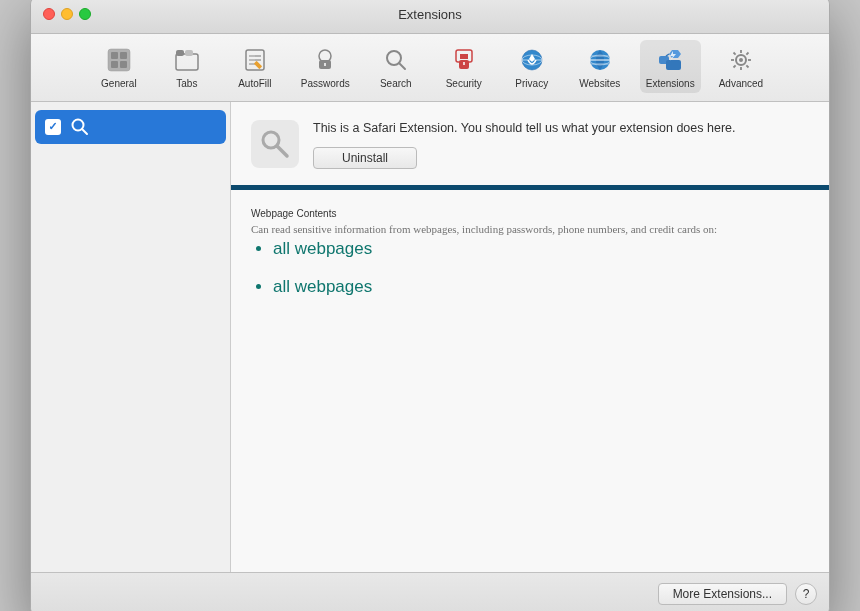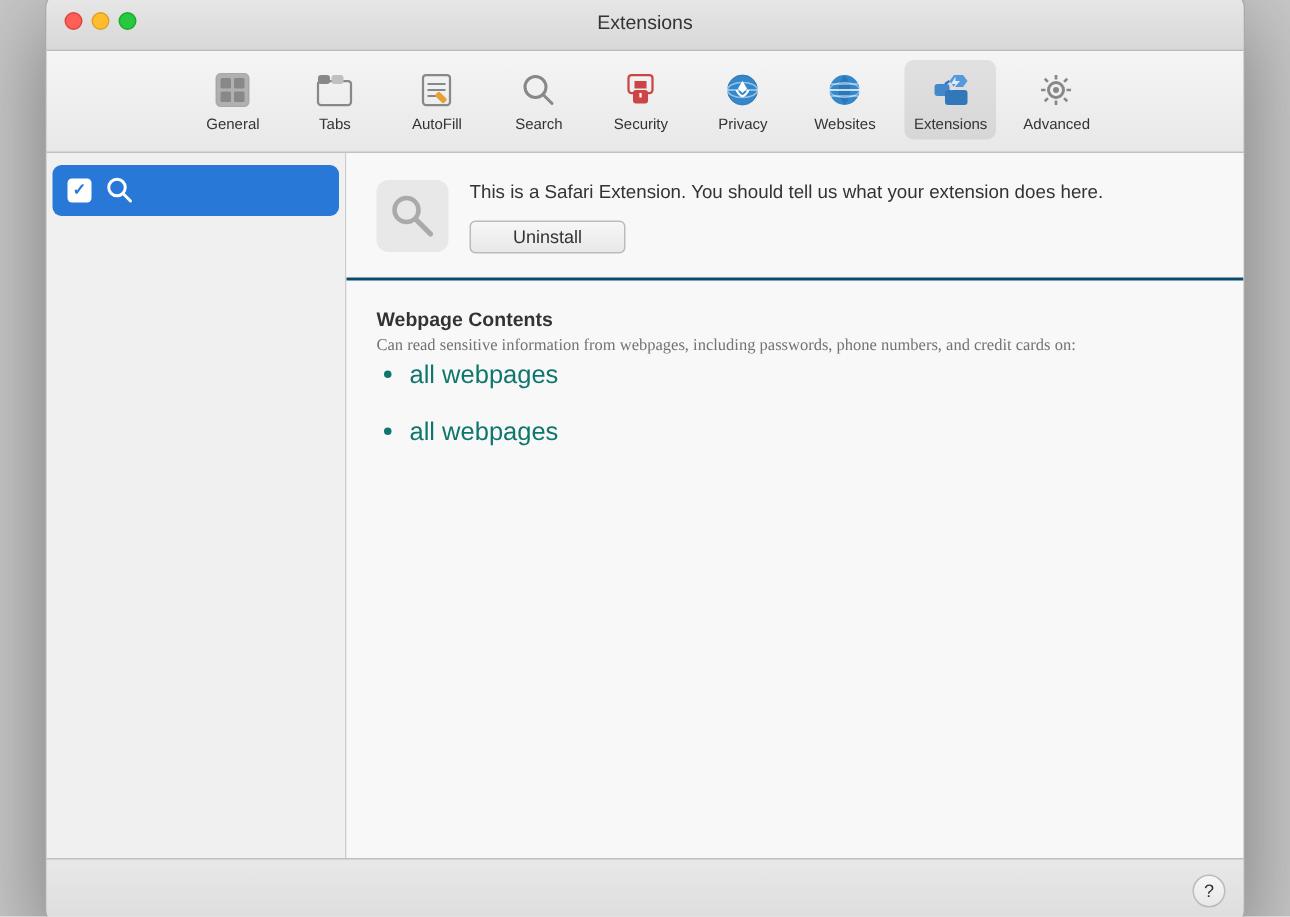--- a/index.html
+++ b/index.html
@@ -153,21 +153,21 @@
       display: flex;
       flex-direction: column;
     }
 
     
     .ext-info {
       padding: 18px 20px 16px;
       display: flex;
       align-items: flex-start;
       gap: 14px;
-      border-bottom: 2px solid #0c4a6e;
+      border-bottom: 5px solid #0c4a6e;
       background: #f8f8f8;
       position: relative;
     }
     .ext-icon {
       width: 48px;
       height: 48px;
       border-radius: 8px;
       background: #e8e8e8;
       display: flex;
       align-items: center;
@@ -196,22 +196,22 @@
     
     .permissions {
       padding: 18px 20px;
       flex: 1;
       overflow-y: auto;
     }
     .permission-section {
       margin-bottom: 18px;
     }
     .permission-title {
-      font-size: 13px;
-      font-weight: 700;
+      font-size: 10px;
+      font-weight: 400;
       color: #333;
       margin-bottom: 4px;
     }
     .permission-desc {
       font-size: 11px;
       color: #737373;
       margin-bottom: 4px;
       font-family: Liberation Serif, serif;
     }
     .permission-list {
@@ -322,20 +322,30 @@
           <line x1="8" y1="10" x2="20" y2="10" stroke="#888" stroke-width="1.2"></line>
           <line x1="8" y1="14" x2="20" y2="14" stroke="#888" stroke-width="1.2"></line>
           <line x1="8" y1="18" x2="15" y2="18" stroke="#888" stroke-width="1.2"></line>
 
           <rect x="15" y="15" width="4" height="8" rx="1" fill="#e8a030" transform="rotate(-45 17 19)"></rect>
         </svg>
       </div>
       <span class="toolbar-label">AutoFill</span>
     </div>
 
+    <div class="toolbar-item">
+      <div class="toolbar-icon">
+        <svg width="28" height="28" viewBox="0 0 28 28">
+          <circle cx="14" cy="10" r="6" fill="none" stroke="#888" stroke-width="1.5"></circle>
+          <rect x="8" y="14" width="12" height="9" rx="2" fill="#888"></rect>
+          <line x1="14" y1="17" x2="14" y2="20" stroke="white" stroke-width="1.5"></line>
+        </svg>
+      </div>
+      <span class="toolbar-label">Passwords</span>
+    </div>
 
     <div class="toolbar-item">
       <div class="toolbar-icon">
         <svg width="28" height="28" viewBox="0 0 28 28">
           <circle cx="12" cy="12" r="7" fill="none" stroke="#888" stroke-width="2"></circle>
           <line x1="17" y1="17" x2="23" y2="23" stroke="#888" stroke-width="2" stroke-linecap="round"></line>
         </svg>
       </div>
       <span class="toolbar-label">Search</span>
     </div>
@@ -458,15 +468,16 @@
           <ul class="permission-list">
             <li>all webpages</li>
           </ul>
         </div>
       </div>
     </div>
 
   </div>
 
   <div class="footer">
+    <button class="more-btn">More Extensions...</button>
     <button class="help-btn">?</button>
   </div>
 </div>
 
 </body></html>

